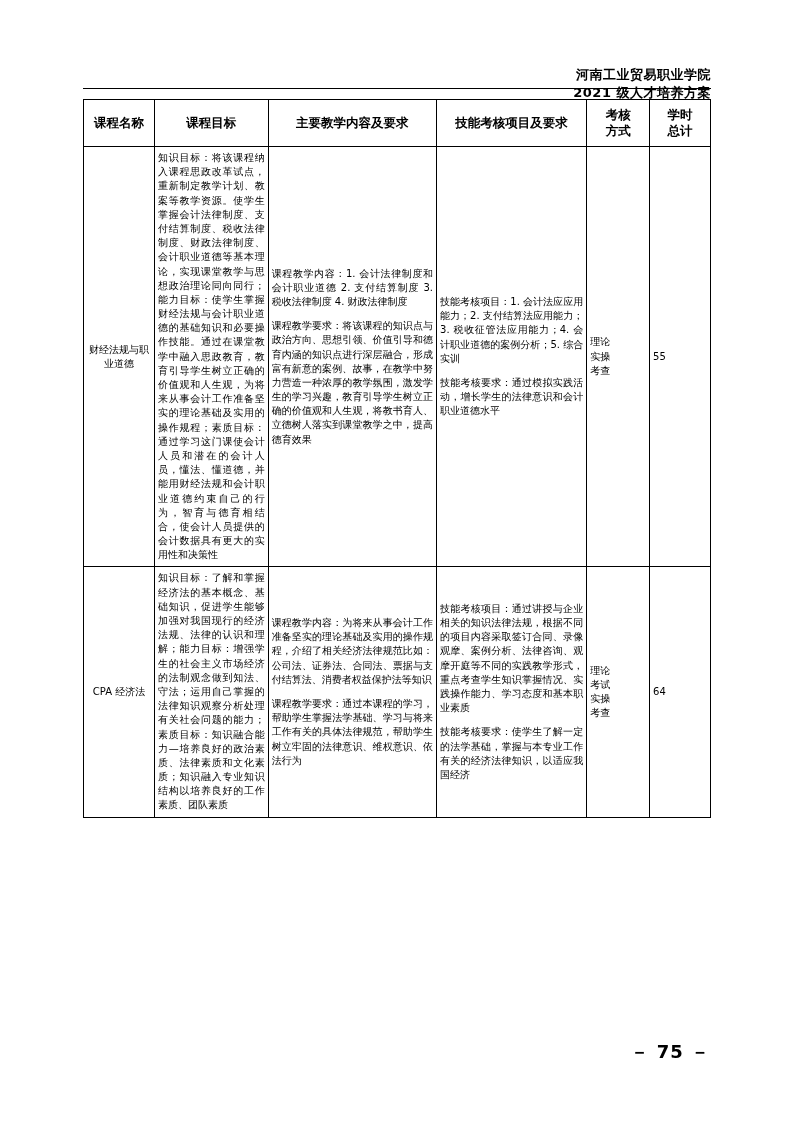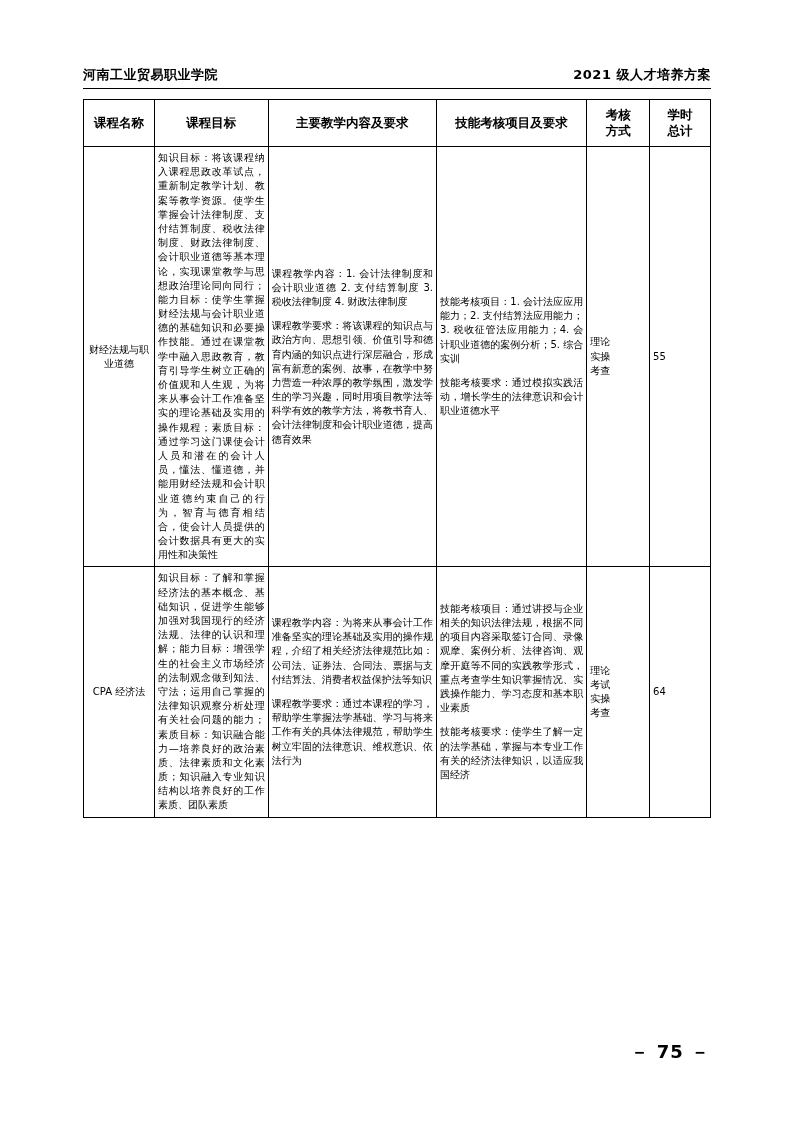--- a/index.html
+++ b/index.html
@@ -27,20 +27,21 @@
     position: absolute;
     left: 83px;
     top: 66px;
     width: 628px;
     display: flex;
     justify-content: space-between;
     align-items: flex-end;
     font-size: 13px;
     font-weight: bold;
     letter-spacing: 0.5px;
+    flex-direction: column;
   }
   .header-rule {
     position: absolute;
     left: 83px;
     top: 88px;
     width: 628px;
     height: 1px;
     background: #000;
   }
   .footer {
@@ -142,21 +143,21 @@
           <div class="hdr-stack">总计</div>
         </th>
       </tr>
     </thead>
     <tbody>
       <tr>
         <td class="cell-name">财经法规与职业道德</td>
         <td class="cell-objectives">知识目标：将该课程纳入课程思政改革试点，重新制定教学计划、教案等教学资源。使学生掌握会计法律制度、支付结算制度、税收法律制度、财政法律制度、会计职业道德等基本理论，实现课堂教学与思想政治理论同向同行；能力目标：使学生掌握财经法规与会计职业道德的基础知识和必要操作技能。通过在课堂教学中融入思政教育，教育引导学生树立正确的价值观和人生观，为将来从事会计工作准备坚实的理论基础及实用的操作规程；素质目标：通过学习这门课使会计人员和潜在的会计人员，懂法、懂道德，并能用财经法规和会计职业道德约束自己的行为，智育与德育相结合，使会计人员提供的会计数据具有更大的实用性和决策性</td>
         <td class="cell-content">
           <p class="para">课程教学内容：1. 会计法律制度和会计职业道德 2. 支付结算制度 3. 税收法律制度 4. 财政法律制度</p>
-          <p class="para">课程教学要求：将该课程的知识点与政治方向、思想引领、价值引导和德育内涵的知识点进行深层融合，形成富有新意的案例、故事，在教学中努力营造一种浓厚的教学氛围，激发学生的学习兴趣，同时用项目教学法等科学有效的教学方法，将教书育人、会计法律制度和会计职业道德，提高德育效果</p>
+          <p class="para">课程教学要求：将该课程的知识点与政治方向、思想引领、价值引导和德育内涵的知识点进行深层融合，形成富有新意的案例、故事，在教学中努力营造一种浓厚的教学氛围，激发学生的学习兴趣，教育引导学生树立正确的价值观和人生观，将教书育人、立德树人落实到课堂教学之中，提高德育效果</p>
         </td>
         <td class="cell-assess">
           <p class="para">技能考核项目：1. 会计法应应用能力；2. 支付结算法应用能力；3. 税收征管法应用能力；4. 会计职业道德的案例分析；5. 综合实训</p>
           <p class="para">技能考核要求：通过模拟实践活动，增长学生的法律意识和会计职业道德水平</p>
         </td>
         <td class="cell-method">
           <div>理论</div>
           <div>实操</div>
           <div>考查</div>
         </td>

